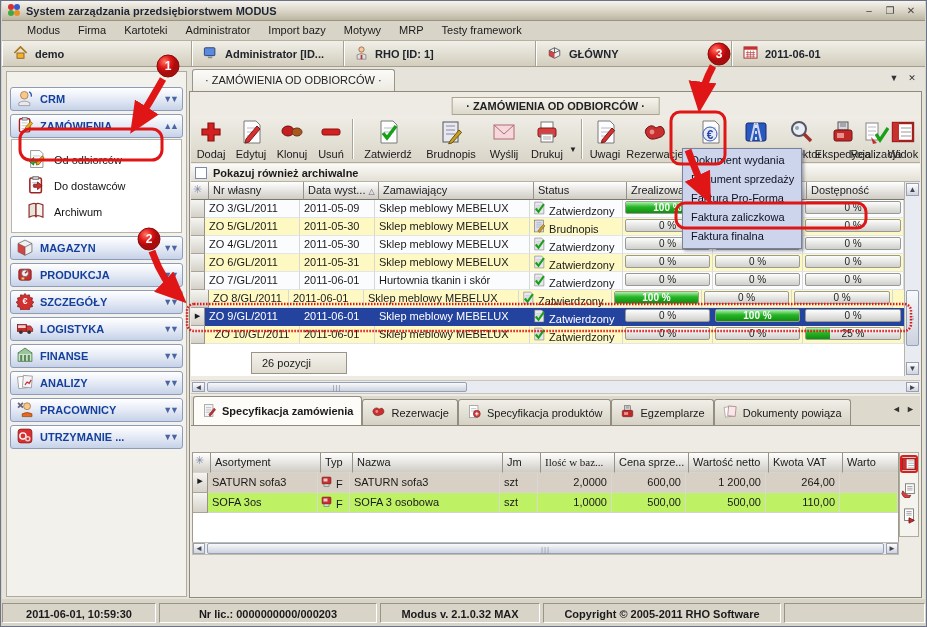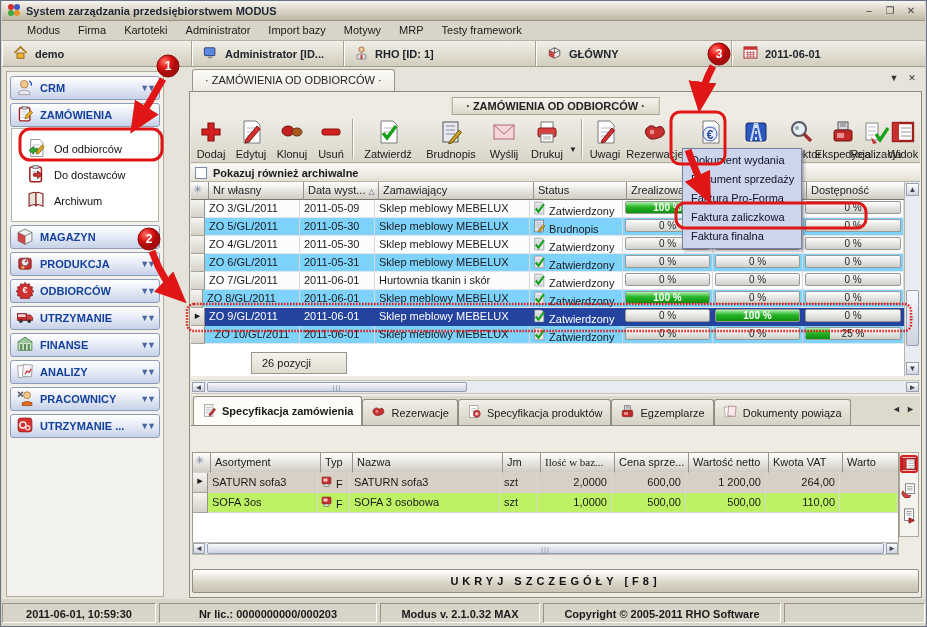--- a/index.html
+++ b/index.html
@@ -13,21 +13,21 @@
 .winbtn{width:18px;height:14px;font-size:10px;line-height:13px;text-align:center;color:#444;cursor:default}
 
 .menubar{position:absolute;left:1px;top:20px;right:1px;height:20px;display:flex;align-items:flex-start;background:#d8d4c8;border-bottom:1px solid #b6b0a0;padding-left:16px}
 .menuitem{padding:3px 9px}
 
 .infobar{position:absolute;left:1px;top:40px;right:1px;height:26px;display:flex;background:linear-gradient(#f1efe8,#d2cdbd);border-bottom:1px solid #a39d8d}
 .seg{display:flex;align-items:center;gap:7px;padding:0 10px;border-right:1px solid #a8a294;border-left:1px solid #ffffff;font-weight:bold;color:#20242c;overflow:hidden;white-space:nowrap}
 
 #workspace{position:absolute;left:1px;top:66px;right:1px;bottom:27px;background:#e6e3da}
 
-#sidebar{position:absolute;left:4px;top:4px;width:158px;bottom:2px;background:#f2f1ec;border:1px solid #b0aa9c;padding:4px 3px}
+#sidebar{position:absolute;left:4px;top:4px;width:181px;bottom:2px;background:#f2f1ec;border:1px solid #b0aa9c;padding:15px 3px}
 .nav-section{height:24px;margin-bottom:3px;border:1px solid #8e9cba;border-radius:3px;background:linear-gradient(#ffffff,#e2e8f4 55%,#c6d2e8);display:flex;align-items:center;gap:6px;padding:0 5px;color:#14409c;font-weight:bold;cursor:default}
 .chev{margin-left:auto;color:#4a66a0;font-size:9px;letter-spacing:-2px}
 .nav-sub{border:1px solid #b8b4a8;background:#ffffff;margin:-2px 1px 3px 1px;padding:7px 2px}
 .nav-item{height:26px;display:flex;align-items:center;gap:8px;padding:0 6px 0 12px;color:#111}
 
 #content{position:absolute;left:187px;top:0;right:3px;bottom:1px}
 .tabstrip{position:absolute;left:0;top:2px;right:0;height:22px}
 .doc-tab{position:absolute;left:3px;top:0;height:22px;padding:4px 12px 0 12px;background:linear-gradient(#fcfbf8,#eceae2);border:1px solid #9a958a;border-bottom:none;border-radius:3px 3px 0 0;color:#222}
 .strip-ctrl{position:absolute;top:2px;width:16px;height:15px;text-align:center;font-size:9px;color:#333;line-height:15px}
 .panel{position:absolute;left:0;top:24px;right:0;bottom:0;border:1px solid #8f8a7e;background:#edebe3}
@@ -40,21 +40,21 @@
 .ddarrow{align-self:center;font-size:8px;color:#222;margin:18px 1px 0 0}
 
 .archbar{position:absolute;left:1px;top:72px;right:1px;height:18px;background:linear-gradient(#fbfaf7,#e3e0d5);display:flex;align-items:center;gap:6px;padding-left:4px;border-bottom:1px solid #b8b2a4;font-weight:bold}
 .cbx{width:12px;height:12px;border:1px solid #7a8aa8;background:#fff}
 
 .otable{position:absolute;left:1px;top:90px;right:17px;height:194px;background:#fff;overflow:hidden}
 .orow{display:flex;height:18px}
 .ohead .oc{background:linear-gradient(#ffffff,#cfccc4);border-right:1px solid #979287;border-bottom:1px solid #7d786d;color:#222;font-weight:normal}
 .oc{flex:0 0 auto;padding:2px 4px 0 4px;border-right:1px solid #d8d8d4;border-bottom:1px solid #e2e6ea;white-space:nowrap;overflow:hidden}
 .selc{background:linear-gradient(#f6f5f2,#d4d1c8);border-right:1px solid #979287;border-bottom:1px solid #a8a49a;padding:1px 2px 0 2px;text-align:center}
-.row-even{background:#fbfcfe}.row-odd{background:#7dd3fc}
+.row-even{background:#fbfcfe}.row-odd{background:#fef9c3}
 .orow.sel .oc{background:#24439e;color:#fff;border-color:#24439e}
 .pbwrap{padding:1px 2px}
 .pb{position:relative;height:13px;border:1px solid #9a9a94;background:linear-gradient(#fdfdfd,#cfcfcb);border-radius:2px;overflow:hidden}
 .pb .fl{position:absolute;left:0;top:0;bottom:0;background:linear-gradient(#aef0ae,#27b527 45%,#0f8f0f)}
 .pb .tx{position:absolute;inset:0;text-align:center;font-size:10px;line-height:12px;color:#222}
 .pb .tx.wh{color:#fff;font-weight:bold}
 .countbox{position:absolute;left:61px;top:260px;width:96px;height:22px;border:1px solid #9a9588;background:linear-gradient(#f4f2ec,#e0dcd0);padding:4px 0 0 10px}
 
 .vscroll{position:absolute;right:1px;top:90px;width:16px;height:194px;background:#e8ecf2;border-left:1px solid #b8b4a8}
 .hscroll{position:absolute;left:1px;top:288px;right:1px;height:14px;background:#e8ecf2;border-top:1px solid #c8c4b8;border-bottom:1px solid #c8c4b8}
@@ -232,32 +232,32 @@
               <rect x="8" y="18" width="4" height="3" fill="#f0d060"></rect>
             </svg></span>
           <span>PRODUKCJA</span>
           <span class="chev">▼▼</span>
         </div>
         <div class="nav-section">
           <span><svg width="18" height="18" viewBox="0 0 26 26" class="ic">
               <path d="M13 2 l2.5 3 3.8 -1 .7 3.9 3.9 .7 -1 3.8 3 2.5 -3 2.5 1 3.8 -3.9 .7 -.7 3.9 -3.8 -1 -2.5 3 -2.5 -3 -3.8 1 -.7 -3.9 -3.9 -.7 1 -3.8 -3 -2.5 3 -2.5 -1 -3.8 3.9 -.7 .7 -3.9 3.8 1 z" fill="#d03030" stroke="#781616"></path>
               <text x="13" y="18" text-anchor="middle" font-size="13" font-weight="bold" fill="#fff">€</text>
             </svg></span>
-          <span>ODBIORCÓW</span>
+          <span>SZCZEGÓŁY</span>
           <span class="chev">▼▼</span>
         </div>
         <div class="nav-section">
           <span><svg width="18" height="18" viewBox="0 0 26 26" class="ic">
               <rect x="2" y="8" width="13" height="10" fill="#c82828" stroke="#701414"></rect>
               <path d="M15 10 h6 l3 4 v4 h-9 z" fill="#d84040" stroke="#701414"></path>
               <circle cx="7" cy="19" r="2.6" fill="#333"></circle>
               <circle cx="19" cy="19" r="2.6" fill="#333"></circle>
               <rect x="3" y="9" width="11" height="4" fill="#f0d0d0"></rect>
             </svg></span>
-          <span>UTRZYMANIE</span>
+          <span>LOGISTYKA</span>
           <span class="chev">▼▼</span>
         </div>
         <div class="nav-section">
           <span><svg width="18" height="18" viewBox="0 0 26 26" class="ic">
               <rect x="3" y="10" width="20" height="12" fill="#cde4cd" stroke="#2a6a2a"></rect>
               <path d="M3 10 L13 3 L23 10" fill="#9ac49a" stroke="#2a6a2a"></path>
               <rect x="6" y="13" width="3" height="9" fill="#5a8a5a"></rect>
               <rect x="11.5" y="13" width="3" height="9" fill="#5a8a5a"></rect>
               <rect x="17" y="13" width="3" height="9" fill="#5a8a5a"></rect>
             </svg></span>
@@ -578,21 +578,21 @@
                 </div>
               </div>
               <div class="oc pbwrap" style="width: 101px;">
                 <div class="pb">
                   <span class="tx">0 %</span>
                 </div>
               </div>
             </div>
             <div class="orow row-odd">
               <div class="selc" style="width: 18px;"></div>
-              <div class="oc" style="width: 97px;">ZO 8/GL/2011</div>
+              <div class="oc" style="width: 80px;">ZO 8/GL/2011</div>
               <div class="oc" style="width: 75px;">2011-06-01</div>
               <div class="oc" style="width: 155px;">Sklep meblowy MEBELUX</div>
               <div class="oc" style="width: 93px; padding: 1px 2px;"><svg width="14" height="14" viewBox="0 0 26 26" class="ic">
                   <path d="M5 2 h13 l4 4 v18 H5 z" fill="#e8e8ee" stroke="#777"></path>
                   <path d="M8 9h9M8 13h9" stroke="#aab"></path>
                   <path d="M7 14 l5 6 L22 6" fill="none" stroke="#18a018" stroke-width="4"></path>
                 </svg> <span>Zatwierdzony</span></div>
               <div class="oc pbwrap" style="width: 90px;">
                 <div class="pb">
                   <div class="fl" style="width: 100%;"></div>
@@ -800,21 +800,20 @@
                 </svg>
               </span>
           </div>
           <div class="spechscroll">
             <span class="sbtn" style="top:0;bottom:0;left:0;width:12px;line-height:10px">◄</span>
             <div class="sthumb" style="top:0;bottom:0;left:14px;right:14px">
                 <span class="grip">|||</span>
               </div>
             <span class="sbtn" style="top:0;bottom:0;right:0;width:12px;line-height:10px">►</span>
           </div>
-          <div class="ukryj">UKRYJ SZCZEGÓŁY [F8]</div>
         </div>
       </div>
 
       <div class="ctxmenu" id="ctxmenu">
           <div class="ctxitem">Dokument wydania</div>
           <div class="ctxitem">Dokument sprzedaży</div>
           <div class="ctxitem">Faktura Pro-Forma</div>
           <div class="ctxitem">Faktura zaliczkowa</div>
           <div class="ctxitem">Faktura finalna</div>
         </div>

